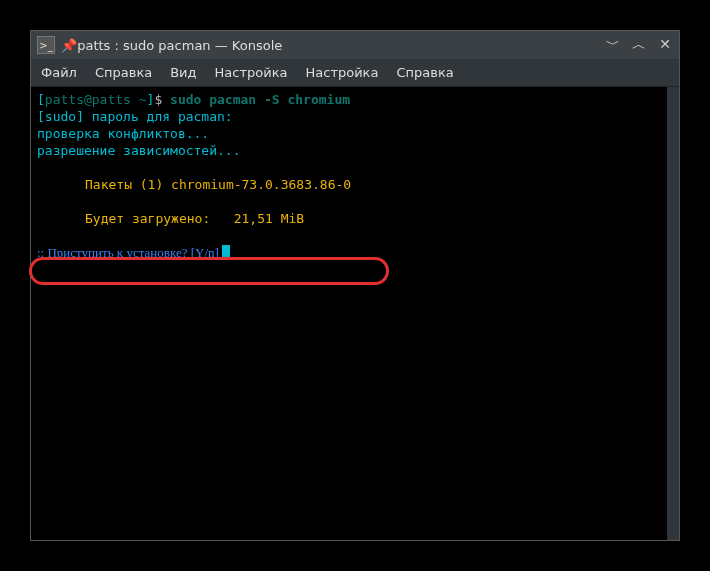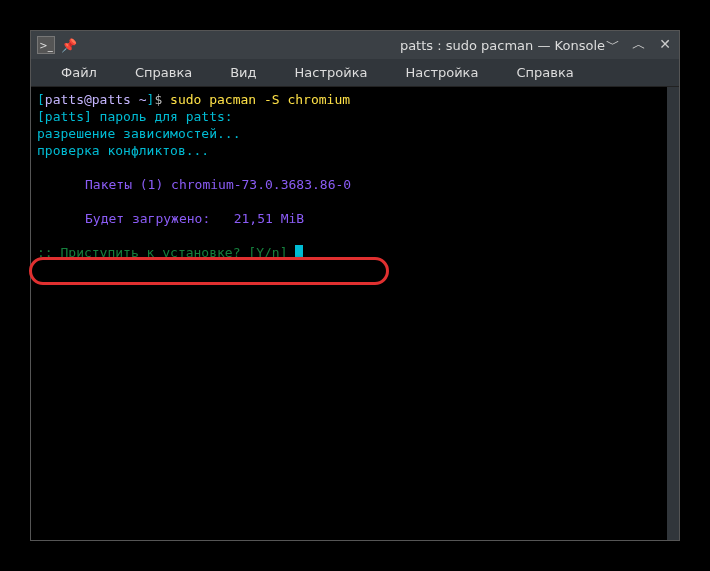--- a/index.html
+++ b/index.html
@@ -46,21 +46,21 @@
       justify-content: center;
       color: #ddd;
       font-size: 10px;
     }
     .pin-icon {
       color: #aaa;
       font-size: 13px;
     }
     .titlebar-title {
       flex: 1;
-      text-align: right;
+      text-align: left;
       color: #ddd;
     }
     .titlebar-controls {
       display: flex;
       gap: 10px;
       color: #ccc;
     }
     .titlebar-btn {
       cursor: pointer;
       font-size: 14px;
@@ -73,43 +73,42 @@
       display: flex;
       align-items: center;
       padding: 0 10px;
       gap: 18px;
       color: #ddd;
       font-size: 13px;
       border-bottom: 1px solid #222;
     }
     .menu-item {
       cursor: pointer;
-      margin-left: 20px;
     }
     .terminal {
       flex: 1;
       background: #000;
       padding: 4px 6px;
       font-family: "DejaVu Sans Mono", monospace;
       font-size: 13px;
       line-height: 17px;
       color: #ccc;
       position: relative;
       border-right: 12px solid #31363b;
     }
     .term-line {
       white-space: pre;
     }
     .prompt-bracket { color: #00bcd4; }
-    .prompt-user { color: #c4b5fd; }
+    .prompt-user { color: #0f766e; }
     .prompt-dollar { color: #bbb; }
-    .command { color: #fde047; }
+    .command { color: #0f766e; font-weight: bold; }
     .sudo-line { color: #00bcd4; }
-    .white-text { color: #8b5cf6; padding-left: 48px; }
-    .confirm-line { color: #15803d; }
+    .white-text { color: #eab308; padding-left: 48px; }
+    .confirm-line { color: #3b82f6; font-family: Liberation Serif, serif; }
     .cursor-block {
       display: inline-block;
       width: 8px;
       height: 15px;
       background: #00bcd4;
       vertical-align: text-bottom;
     }
     .highlight-box {
       position: absolute;
       border: 3px solid #e03030;
@@ -145,23 +144,23 @@
     <span class="menu-item">Файл</span>
     <span class="menu-item">Справка</span>
     <span class="menu-item">Вид</span>
     <span class="menu-item">Настройка</span>
     <span class="menu-item">Настройка</span>
     <span class="menu-item">Справка</span>
   </div>
 
   <div class="terminal">
     <div class="term-line"><span class="prompt-bracket">[</span><span class="prompt-user">patts@patts</span><span class="prompt-user"> ~</span><span class="prompt-bracket">]</span><span class="prompt-dollar">$ </span><span class="command">sudo pacman -S chromium</span></div>
-    <div class="term-line sudo-line">[patts] пароль для patts:</div>
+    <div class="term-line sudo-line">[sudo] пароль для pacman:</div>
+    <div class="term-line sudo-line">проверка конфликтов...</div>
     <div class="term-line sudo-line">разрешение зависимостей...</div>
-    <div class="term-line sudo-line">проверка конфликтов...</div>
     <div class="term-line">&nbsp;</div>
     <div class="term-line white-text">Пакеты (1) chromium-73.0.3683.86-0</div>
     <div class="term-line">&nbsp;</div>
     <div class="term-line white-text">Будет загружено:   21,51 MiB</div>
     <div class="term-line">&nbsp;</div>
     <div class="term-line"><span class="confirm-line">:: Приступить к установке? [Y/n] </span><span class="cursor-block"></span></div>
 
     <div class="highlight-box"></div>
   </div>
 </div>

